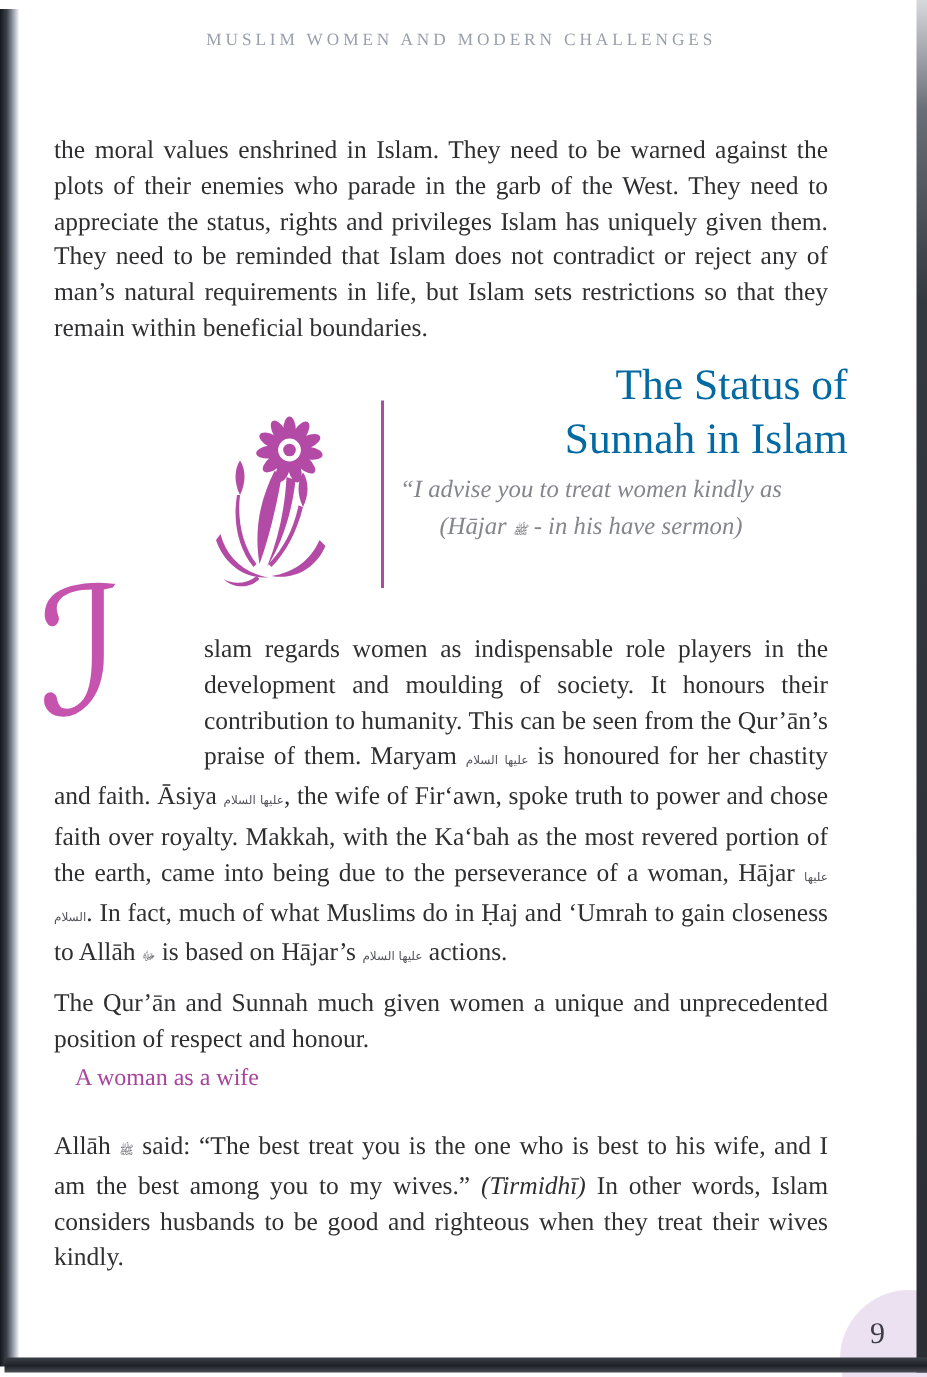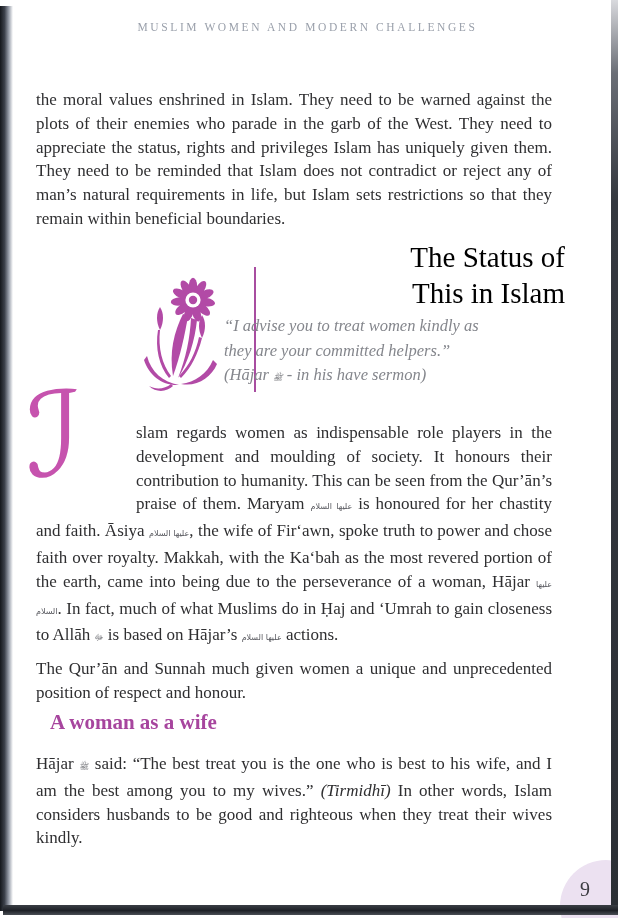--- a/index.html
+++ b/index.html
@@ -31,42 +31,42 @@
     position:absolute;left:36px;width:516px;
     font-size:17px;line-height:23.8px;text-align:justify;color:#2f2f31;
   }
   #para-intro{top:71px;}
   #para-islam{top:404px;}
   #para-quran{top:640px;}
   #para-wife{top:735px;}
   
   .section-title{
     position:absolute;right:53px;top:239px;text-align:right;
-    color:#000000;font-size:29px;line-height:36px;
+    color:#0369a1;font-size:29px;line-height:36px;
   }
   .section-quote{
-    position:absolute;right:54px;top:314px;width:340px;text-align:left;
+    position:absolute;right:54px;top:314px;width:340px;text-align:center;
     font-style:italic;font-size:16.5px;line-height:24.5px;color:#84868c;
   }
   .divider-rule{
     position:absolute;left:254px;top:267px;width:2px;height:125px;
     background:#a84da0;
   }
   .ornament{position:absolute;left:143px;top:276px;width:76px;height:116px;}
   
   .dropcap-float{float:left;width:100px;height:72px;}
   .dropcap{
     position:absolute;left:26px;top:376px;z-index:2;
     font-family:"DejaVu Sans","DejaVu Serif",serif;
     font-size:118px;line-height:1;color:#c653ae;font-style:normal;
   }
   
   .sub-heading{
     position:absolute;left:50px;top:710px;
-    font-size:21px;font-weight:bold;color:#a7459e;
+    font-size:16px;font-weight:normal;color:#a7459e;
   }
   
   .honorific{
     font-size:8px;color:#55565c;letter-spacing:-0.5px;
     font-family:"DejaVu Sans","Liberation Sans",sans-serif;
   }
   .seg-italic{font-style:italic;}
   
   .page-circle{
     position:absolute;left:560px;top:860px;width:92px;height:92px;
@@ -114,33 +114,32 @@
     <path d="M4 80 C8 96 20 106 36 109 C19 110 6 99 1 84 Z"></path>
     <path d="M70 84 C64 98 52 106 38 108 C54 111 68 102 74 88 Z"></path>
     <path d="M28 108 C22 113 13 114 6 110 C13 117 24 116 30 110 Z"></path>
   </g>
 </svg>
 
 <div class="divider-rule"></div>
 
 <div class="section-title">
   <div>The Status of</div>
-  <div>This in Islam</div>
+  <div>Sunnah in Islam</div>
 </div>
 
 <div class="section-quote">
   <div>“I advise you to treat women kindly as</div>
-  <div>they are your committed helpers.”</div>
   <div><span>(Hājar </span><span class="honorific">ﷺ</span><span> - in his have sermon)</span></div>
 </div>
 
 <span class="dropcap">ℐ</span>
 
 <p class="para" id="para-islam"><span class="dropcap-float"></span><span><span>slam regards women as indispensable role players in the development and moulding of society. It honours their contribution to humanity. This can be seen from the Qur’ān’s praise of them. Maryam </span><span class="honorific">عليها السلام</span><span> is honoured for her chastity and faith. Āsiya </span><span class="honorific">عليها السلام</span><span>, the wife of Fir‘awn, spoke truth to power and chose faith over royalty. Makkah, with the Ka‘bah as the most revered portion of the earth, came into being due to the perseverance of a woman, Hājar </span><span class="honorific">عليها السلام</span><span>. In fact, much of what Muslims do in Ḥaj and ‘Umrah to gain closeness to Allāh </span><span class="honorific">ﷻ</span><span> is based on Hājar’s </span><span class="honorific">عليها السلام</span><span> actions.</span></span></p>
 
 <p class="para" id="para-quran">The Qur’ān and Sunnah much given women a unique and unprecedented position of respect and honour.</p>
 
 <div class="sub-heading">A woman as a wife</div>
 
-<p class="para" id="para-wife"><span>Hājar </span><span class="honorific">ﷺ</span><span> said: “The best treat you is the one who is best to his wife, and I am the best among you to my wives.” </span><span class="seg-italic">(Tirmidhī)</span><span> In other words, Islam considers husbands to be good and righteous when they treat their wives kindly.</span></p>
+<p class="para" id="para-wife"><span>Allāh </span><span class="honorific">ﷺ</span><span> said: “The best treat you is the one who is best to his wife, and I am the best among you to my wives.” </span><span class="seg-italic">(Tirmidhī)</span><span> In other words, Islam considers husbands to be good and righteous when they treat their wives kindly.</span></p>
 
 <div class="page-circle"></div>
 <div class="page-number">9</div>
 
 </body></html>

